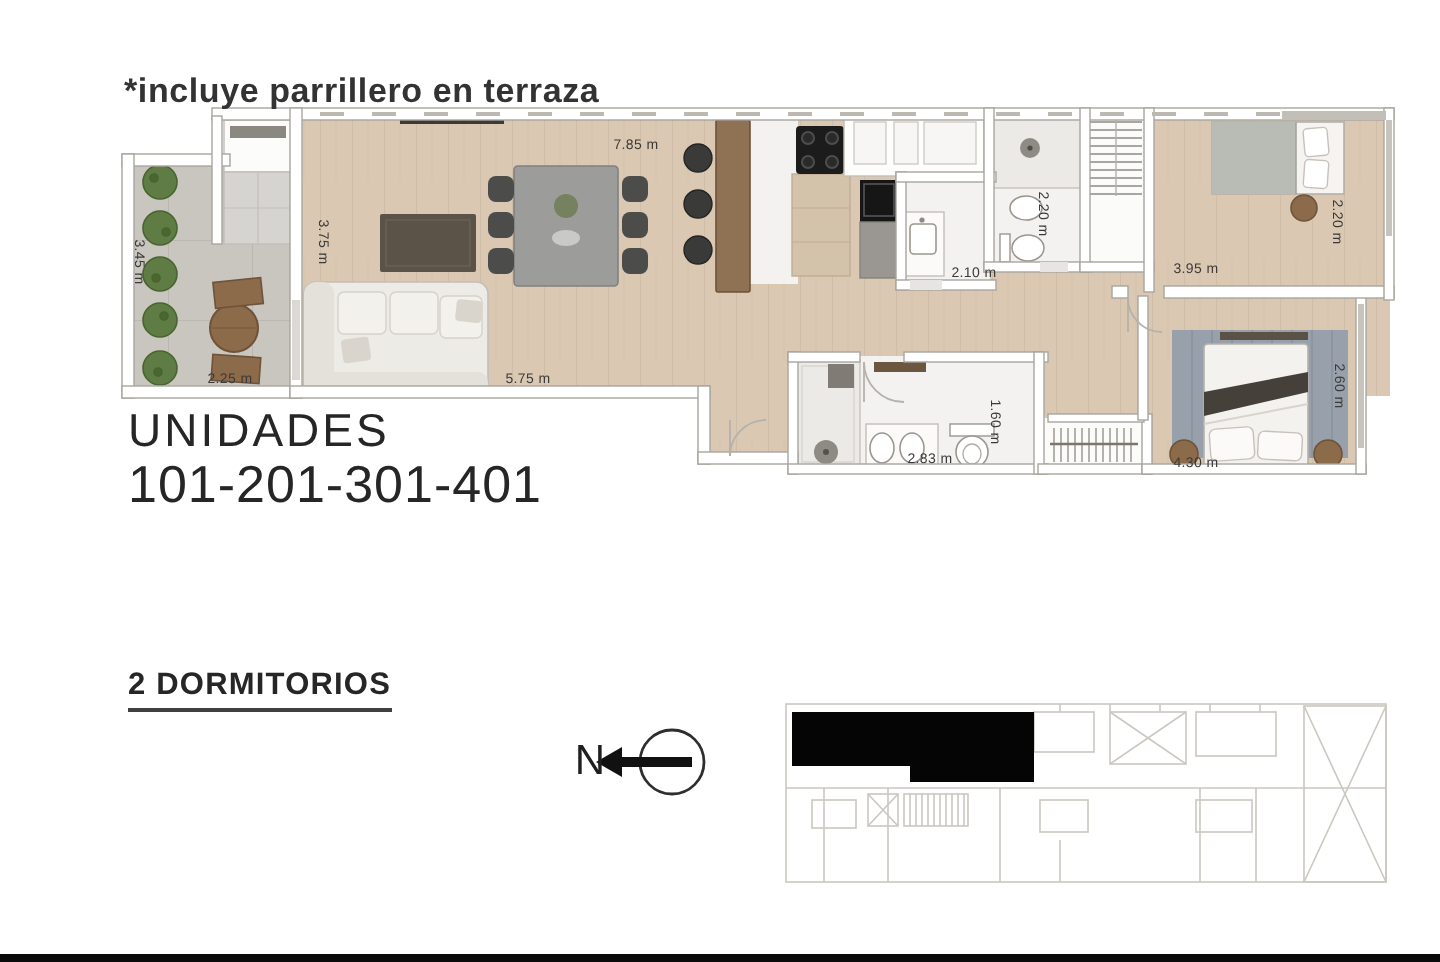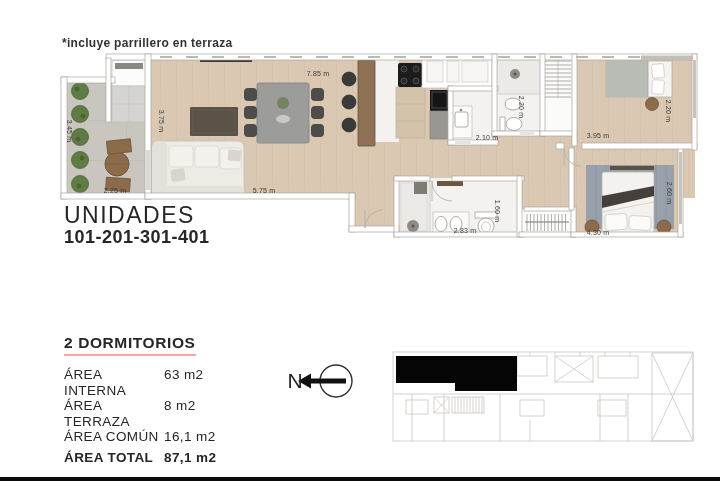--- a/index.html
+++ b/index.html
@@ -1,26 +1,26 @@
 <!DOCTYPE html>
 <html><head>
 <meta charset="utf-8">
 <style>
   html,body{margin:0;padding:0;background:#ffffff;}
   .sheet{position:relative;width:720px;height:481px;background:#ffffff;overflow:hidden;
          font-family:"Liberation Sans",sans-serif;color:#262626;}
   .abs{position:absolute;}
   svg{display:block;}
-  .note{left:62px;top:36px;font-size:12px;font-weight:700;letter-spacing:.3px;color:#333;}
+  .note{left:62px;top:36px;font-size:17px;font-weight:700;letter-spacing:.3px;color:#333;}
   .title-block{left:64px;top:203px;line-height:1.08;}
   .title1{font-size:23px;font-weight:400;letter-spacing:1.5px;}
-  .title2{font-size:18px;font-weight:700;letter-spacing:.5px;text-align:right;}
+  .title2{font-size:26px;font-weight:400;letter-spacing:.5px;text-align:right;}
   .summary{left:64px;top:334px;}
   .summary-heading{font-size:15.5px;font-weight:700;letter-spacing:.6px;
-                   border-bottom:2px solid #fca5a5;padding-bottom:2px;display:inline-block;}
+                   border-bottom:2px solid #404040;padding-bottom:2px;display:inline-block;}
   .rows{margin-top:11px;}
   .area-row{display:flex;font-size:13.5px;letter-spacing:.4px;line-height:15.5px;}
   .area-row .lbl{width:100px;}
   .area-row.total{font-weight:700;margin-top:5px;}
   .dim{position:absolute;font-size:7px;color:#3b3a38;white-space:nowrap;
        transform:translate(-50%,-50%);letter-spacing:.2px;}
   .dim.rot{transform:translate(-50%,-50%) rotate(90deg);}
   .north-n{font-size:21px;color:#1f1f1f;transform:translate(-50%,-50%);}
 </style>
 </head>
@@ -290,38 +290,20 @@
 
   <div class="abs note">*incluye parrillero en terraza</div>
 
   <div class="abs title-block">
     <div class="title1">UNIDADES</div>
     <div class="title2">101-201-301-401</div>
   </div>
 
   <div class="abs summary">
     <div class="summary-heading">2 DORMITORIOS</div>
-    <div class="rows">
-      <div class="area-row">
-        <span class="lbl">ÁREA INTERNA</span>
-        <span class="val">63 m2</span>
-      </div>
-      <div class="area-row">
-        <span class="lbl">ÁREA TERRAZA</span>
-        <span class="val">8 m2</span>
-      </div>
-      <div class="area-row">
-        <span class="lbl">ÁREA COMÚN</span>
-        <span class="val">16,1 m2</span>
-      </div>
-      <div class="area-row total">
-        <span class="lbl">ÁREA TOTAL</span>
-        <span class="val">87,1 m2</span>
-      </div>
-    </div>
   </div>
 
   <span class="abs north-n" style="left:295px;top:381px">N</span>
 
   <span class="dim rot" style="left:69px;top:131px">3.45 m</span>
   <span class="dim" style="left:115px;top:190px">2.25 m</span>
   <span class="dim rot" style="left:161px;top:121px">3.75 m</span>
   <span class="dim" style="left:264px;top:190px">5.75 m</span>
   <span class="dim" style="left:318px;top:73px">7.85 m</span>
   <span class="dim" style="left:487px;top:137px">2.10 m</span>

